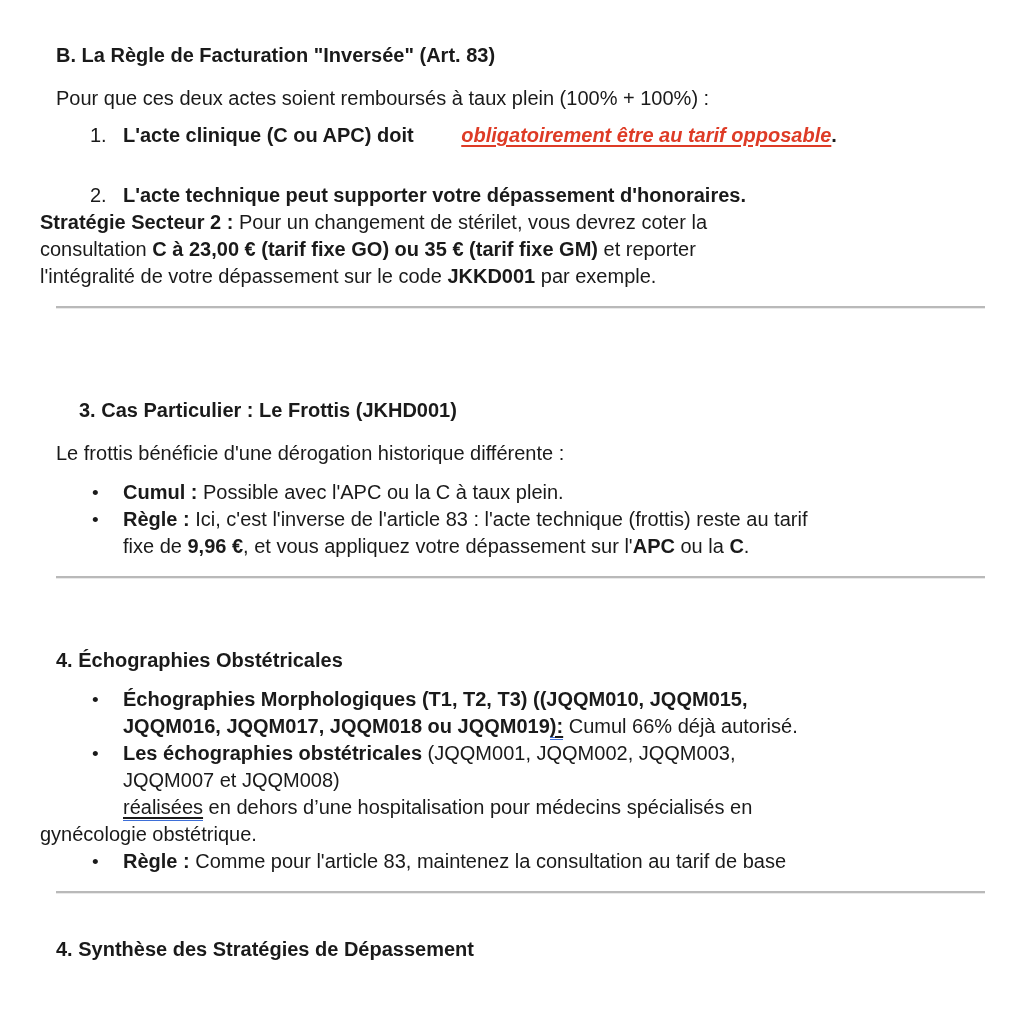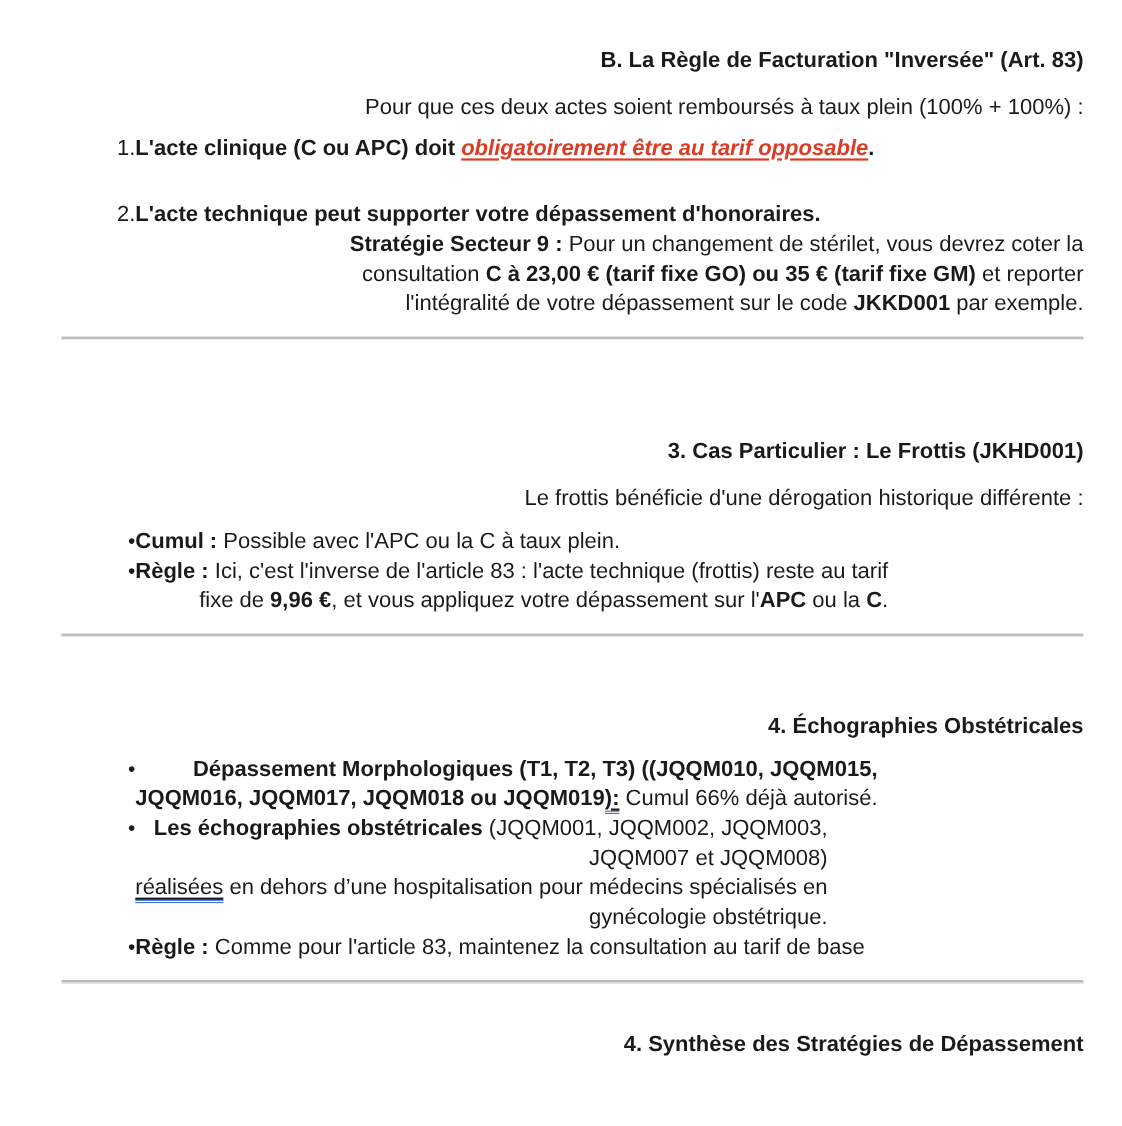--- a/index.html
+++ b/index.html
@@ -2,38 +2,38 @@
 <html lang="fr" style="--bg: #ffffff; --text: #1a1a1a; --accent-red: #de3b26; --spell-blue: #3e6fd8; --rule: #b9b9b9;"><head>
 <meta charset="utf-8">
 <style>
   html,body{margin:0;padding:0;}
   body{
     width:1020px;height:1024px;background:var(--bg,#fff);
     font-family:"Liberation Sans","DejaVu Sans",sans-serif;
     font-size:20px;line-height:27px;color:var(--text,#1a1a1a);
     overflow:hidden;
   }
-  .doc{padding:42px 35px 0 56px;text-align:right;}
+  .doc{padding:42px 35px 0 56px;}
   .h2{font-weight:700;white-space:nowrap;}
   .p{margin:0;white-space:nowrap;}
   .mt-p{margin-top:16px;}
   .mt-xl{margin-top:88px;margin-left:23px;}
   .mt-lg{margin-top:68px;}
   .mt-md{margin-top:42px;}
   .hang{margin-left:-16px;}
   .ol-list{margin-top:10px;}
   .ul-list{margin-top:12px;}
   .li{display:flex;}
   .li.gap{margin-top:33px;}
   .marker{flex:none;}
   .marker.num{margin-left:34px;width:33px;}
   .marker.bullet{margin-left:36px;width:31px;font-size:19px;}
   .li-content{flex:none;white-space:nowrap;}
   .b{font-weight:700;}
-  .i{font-style:italic;}
+  .i{font-style:italic;margin-left:42px;}
   .u{text-decoration:underline;text-decoration-thickness:2px;text-underline-offset:3px;}
   .red{color:var(--accent-red,#de3b26);}
   .spell{border-bottom:3px double var(--spell-blue,#3e6fd8);padding-bottom:0;}
   .outdent{display:block;margin-left:-83px;}
   .rule{height:2px;background:var(--rule,#b9b9b9);border-bottom:1px solid #e9e9e9;margin-top:16px;}
 </style>
 </head>
 <body>
 
 <div class="doc">
@@ -42,40 +42,40 @@
     <div class="ol-list">
       <div class="li">
         <span class="marker num">1.</span>
         <span class="li-content"><span class="b">L'acte clinique (C ou APC) doit </span><span class="b i u red">obligatoirement être au tarif opposable</span><span class="b">.</span></span>
       </div>
       <div class="li gap">
         <span class="marker num">2.</span>
         <span class="li-content"><span class="b">L'acte technique peut supporter votre dépassement d'honoraires.</span></span>
       </div>
     </div>
-    <div class="p hang"><span class="b">Stratégie Secteur 9 : </span><span>Pour un changement de stérilet, vous devrez coter la</span><br><span>consultation </span><span class="b">C à 23,00 € (tarif fixe GO) ou 35 € (tarif fixe GM)</span><span> et reporter</span><br><span>l'intégralité de votre dépassement sur le code </span><span class="b">JKKD001</span><span> par exemple.</span></div>
+    <div class="p hang"><span class="b">Stratégie Secteur 2 : </span><span>Pour un changement de stérilet, vous devrez coter la</span><br><span>consultation </span><span class="b">C à 23,00 € (tarif fixe GO) ou 35 € (tarif fixe GM)</span><span> et reporter</span><br><span>l'intégralité de votre dépassement sur le code </span><span class="b">JKKD001</span><span> par exemple.</span></div>
     <div class="rule"></div>
     <div class="h2 mt-xl"><span class="b">3. Cas Particulier : Le Frottis (JKHD001)</span></div>
     <div class="p mt-p"><span>Le frottis bénéficie d'une dérogation historique différente :</span></div>
     <div class="ul-list">
       <div class="li">
         <span class="marker bullet">•</span>
         <span class="li-content"><span class="b">Cumul :</span><span> Possible avec l'APC ou la C à taux plein.</span></span>
       </div>
       <div class="li">
         <span class="marker bullet">•</span>
         <span class="li-content"><span class="b">Règle :</span><span> Ici, c'est l'inverse de l'article 83 : l'acte technique (frottis) reste au tarif</span><br><span>fixe de </span><span class="b">9,96 €</span><span>, et vous appliquez votre dépassement sur l'</span><span class="b">APC</span><span> ou la </span><span class="b">C</span><span>.</span></span>
       </div>
     </div>
     <div class="rule"></div>
     <div class="h2 mt-lg"><span class="b">4. Échographies Obstétricales</span></div>
     <div class="ul-list">
       <div class="li">
         <span class="marker bullet">•</span>
-        <span class="li-content"><span class="b">Dépassement Morphologiques (T1, T2, T3) ((JQQM010, JQQM015,</span><br><span class="b">JQQM016, JQQM017, JQQM018 ou JQQM019</span><span class="b u spell">):</span><span> Cumul 66% déjà autorisé.</span></span>
+        <span class="li-content"><span class="b">Échographies Morphologiques (T1, T2, T3) ((JQQM010, JQQM015,</span><br><span class="b">JQQM016, JQQM017, JQQM018 ou JQQM019</span><span class="b u spell">):</span><span> Cumul 66% déjà autorisé.</span></span>
       </div>
       <div class="li">
         <span class="marker bullet">•</span>
         <span class="li-content"><span class="b">Les échographies obstétricales</span><span> (JQQM001, JQQM002, JQQM003,</span><br><span>JQQM007 et JQQM008)</span><br><span class="u spell">réalisées</span><span> en dehors d’une hospitalisation pour médecins spécialisés en</span><span class="outdent">gynécologie obstétrique.</span></span>
       </div>
       <div class="li">
         <span class="marker bullet">•</span>
         <span class="li-content"><span class="b">Règle :</span><span> Comme pour l'article 83, maintenez la consultation au tarif de base</span><br></span>
       </div>
     </div>

